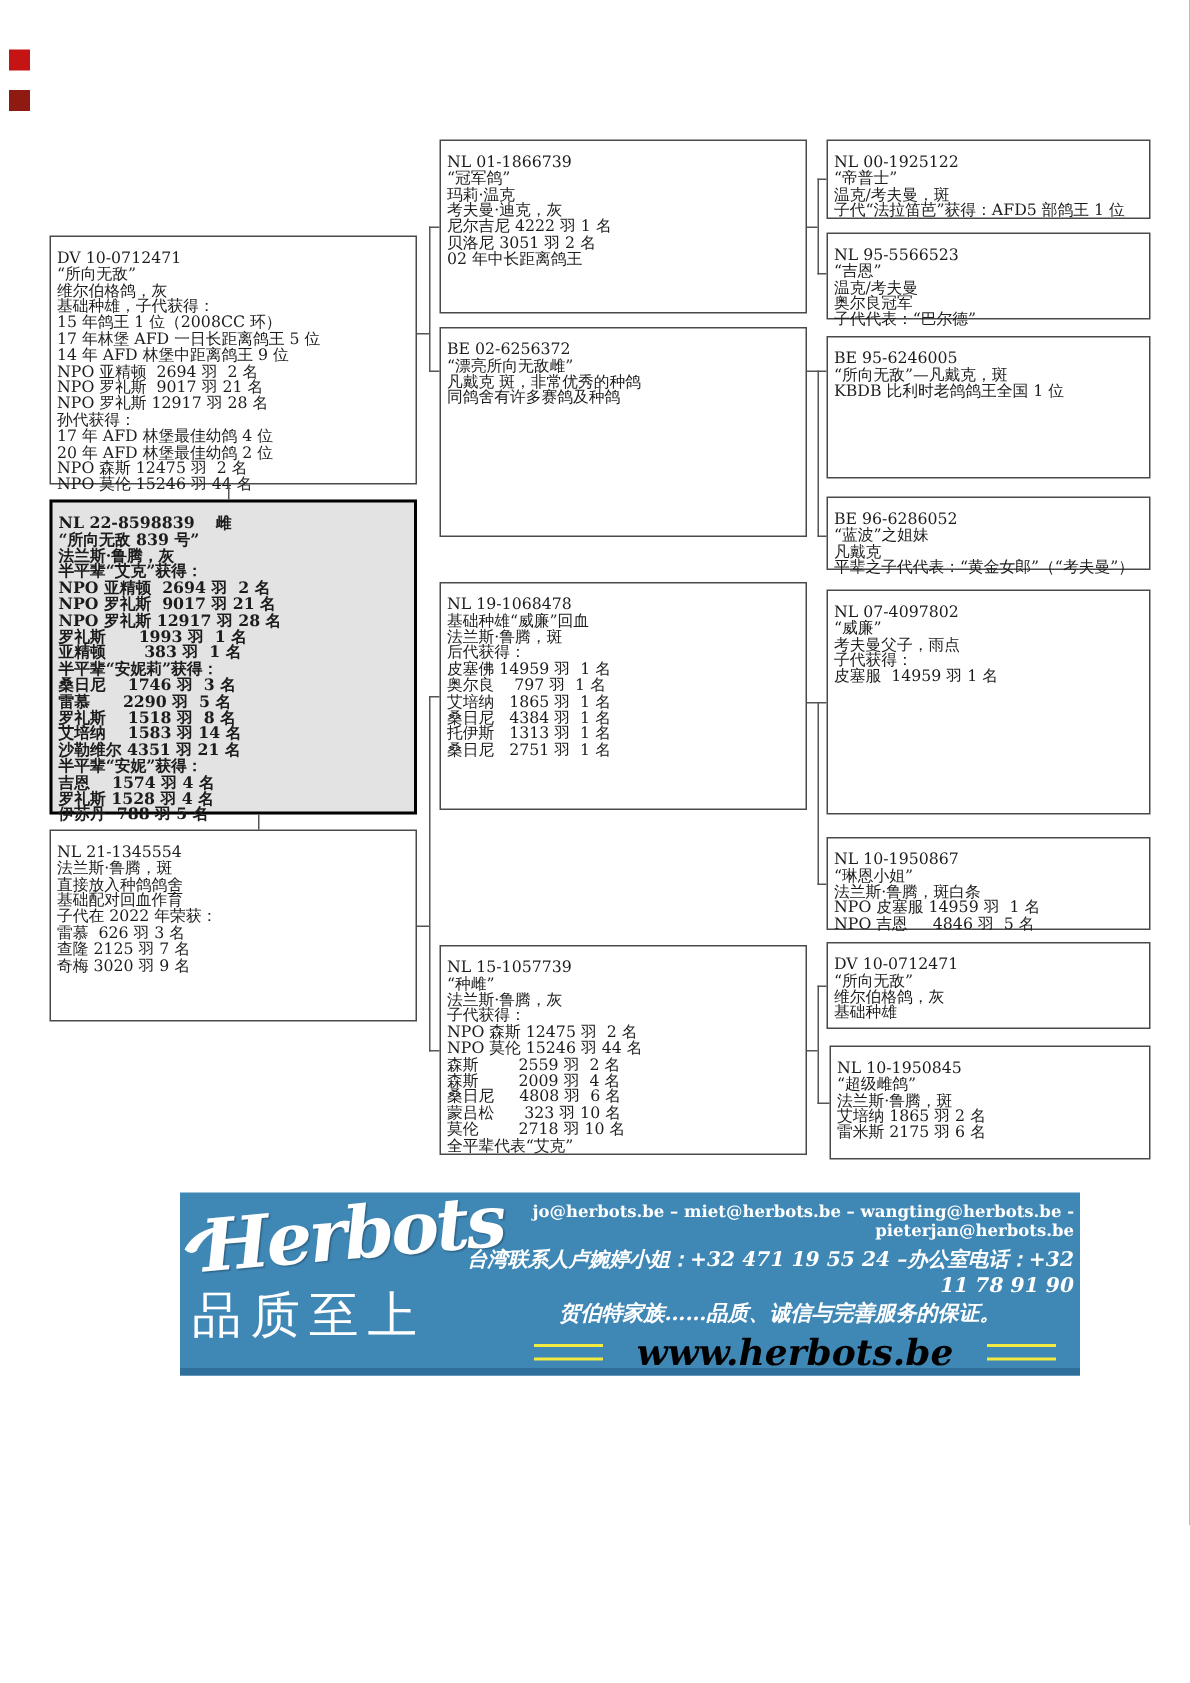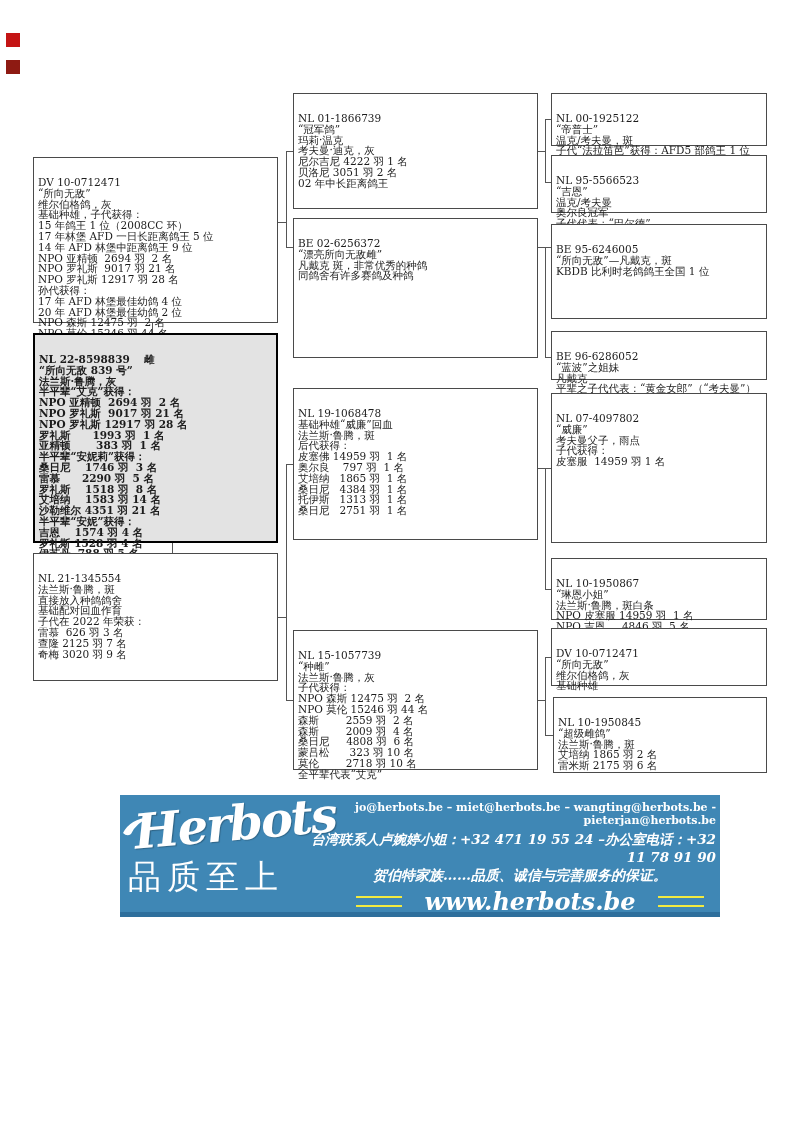--- a/index.html
+++ b/index.html
@@ -2,40 +2,40 @@
 <html><head>
 <meta charset="utf-8">
 <style>
   html,body{margin:0;padding:0;background:#888;}
   .page{position:relative;width:793px;height:1122px;background:#ffffff;margin:0 auto;
         font-family:"DejaVu Serif","Liberation Serif",serif;overflow:hidden;}
   .mark{position:absolute;width:14px;height:14px;}
   .mark1{left:6px;top:33px;background:#c41414;}
   .mark2{left:6px;top:60px;background:#8e1a12;}
   .box{position:absolute;border:1px solid #4a4a4a;background:#ffffff;color:#1c1c1c;
-       font-size:10.5px;line-height:10.8px;padding:19px 4px;box-sizing:border-box;}
+       font-size:10.5px;line-height:10.8px;padding:9px 4px;box-sizing:border-box;}
   .box .txt{white-space:pre-wrap;display:block;}
   .box.main{border:2px solid #000;background:#e3e3e3;font-weight:bold;}
   .ln{position:absolute;background:#555;}
   
   .banner{position:absolute;left:120px;top:795px;width:600px;height:122px;
           background:#3f87b5;border-bottom:5px solid #2e6f9c;box-sizing:border-box;color:#fff;}
   .logo{position:absolute;left:14px;top:0px;font-size:48px;font-style:italic;font-weight:bold;
         transform:rotate(-5deg);letter-spacing:-2px;text-shadow:1px 1px 1px rgba(0,0,0,.25);}
   .feather{position:absolute;left:2px;top:20px;}
   .quality{position:absolute;left:8px;top:60px;font-size:33px;letter-spacing:6px;color:#ffffff;}
   .contact{position:absolute;left:180px;top:6px;width:416px;text-align:right;font-weight:bold;}
   .contact .em{font-size:11px;margin-bottom:4px;}
   .contact .cn{font-size:13.5px;margin-bottom:4px;font-style:italic;}
   .fam{position:absolute;left:190px;top:72px;width:420px;text-align:center;
        font-size:14px;font-style:italic;font-weight:bold;}
   .siterow{position:absolute;left:210px;top:92px;width:400px;display:flex;align-items:center;
            justify-content:center;gap:22px;}
   .dash{width:46px;height:7px;border-top:2px solid #f2ea3f;border-bottom:2px solid #f2ea3f;}
-  .site{font-size:24px;font-weight:bold;font-style:italic;color:#ffffff;}
+  .site{font-size:24px;font-weight:bold;font-style:italic;color:#000000;}
 </style>
 </head>
 <body>
 
 <div class="page">
 
   <div class="mark mark1"></div>
   <div class="mark mark2"></div>
 
   <div class="box" style="left:33px;top:157px;width:245px;height:166px">

